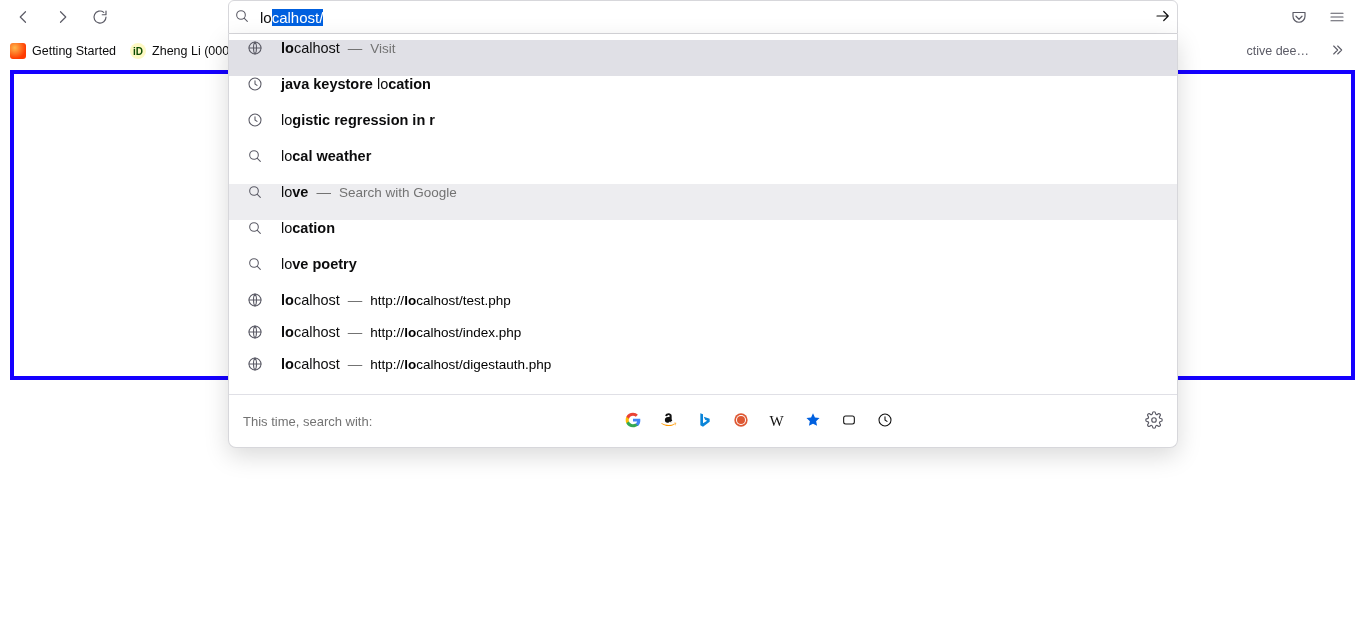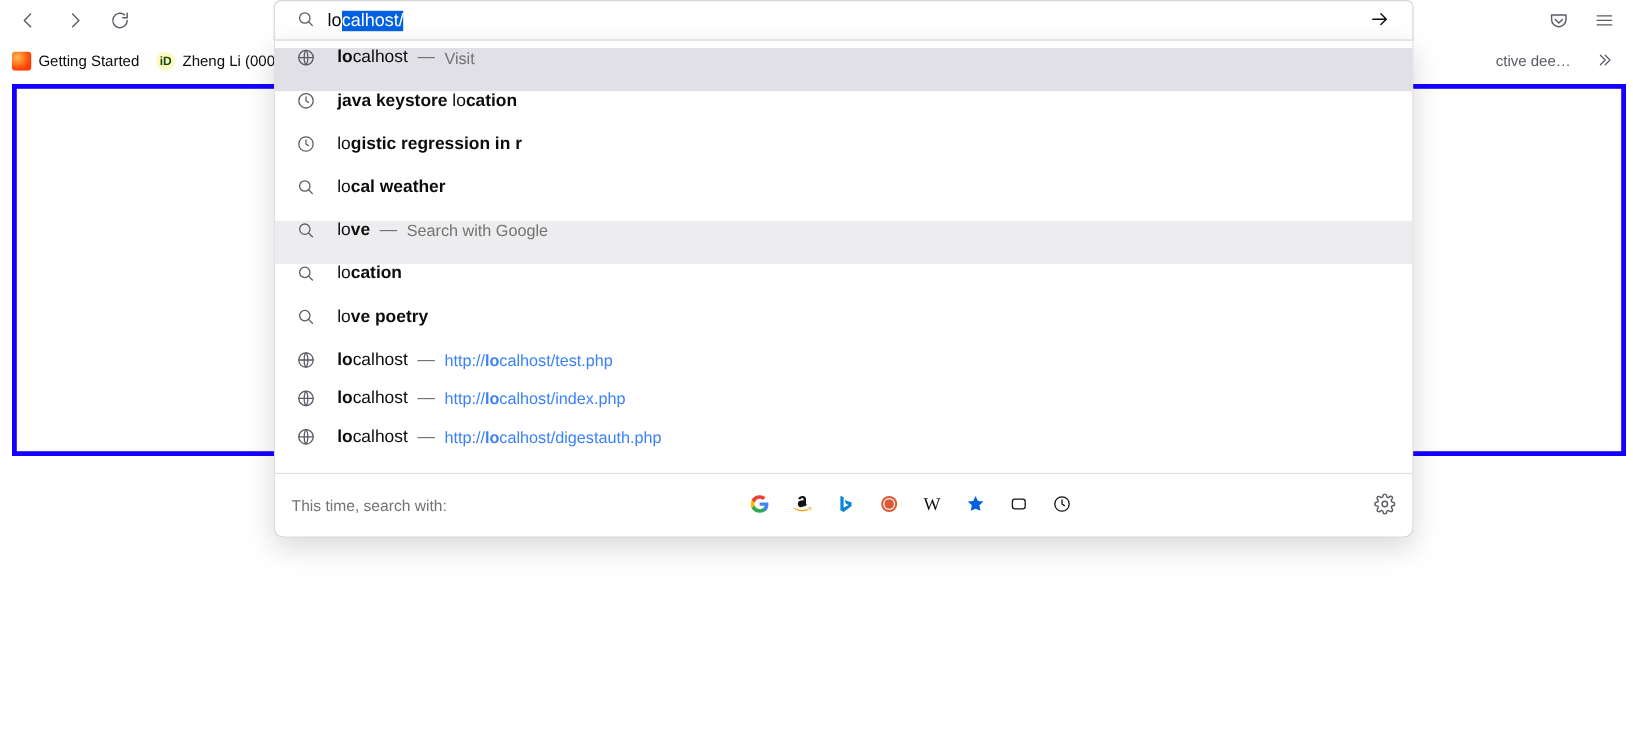--- a/index.html
+++ b/index.html
@@ -75,21 +75,21 @@
     left: 228px;
     top: 0px;
     width: 950px;
     z-index: 50;
   }
   .urlbar {
     height: 34px;
     border: 1px solid #d7d7db;
     border-radius: 6px 6px 0 0;
     display:flex; align-items:center;
-    padding: 0 18px;
+    padding: 0 5px;
     background:#fff;
     gap:10px;
   }
   .urlbar .sicon { color:#5b5b66; }
   .urlbar .typed { font-size:15px; }
   .urlbar .typed .sel {
     background:#0060df; color:#fff;
   }
   .urlbar .go { margin-left:auto; color:#0c0c0d; }
   .dd {
@@ -107,21 +107,21 @@
     gap: 18px;
     font-size: 14.5px;
     color:#0c0c0d;
   }
   .row.selected { background:#e0e0e6; }
   .row.hover { background:#ededf0; }
   .row .ricon { width:16px; color:#5b5b66; flex:none; }
   .row .rtext { display:flex; align-items:center; gap:8px; }
   .row .dash { color:#737373; }
   .row .sub  { color:#737373; font-size:13.5px; }
-  .row .link { color:#3b82f6; font-size:13.5px; }
+  .row .link { color:#000000; font-size:13.5px; }
   .heading {
     padding: 4px 18px 2px 18px;
     font-size: 12px;
     color: #737373;
   }
   .divider { height:1px; background:#e0e0e6; margin:6px 0; }
   .engines {
     display:flex; align-items:center;
     padding: 6px 14px 6px 14px;
     gap: 8px;

